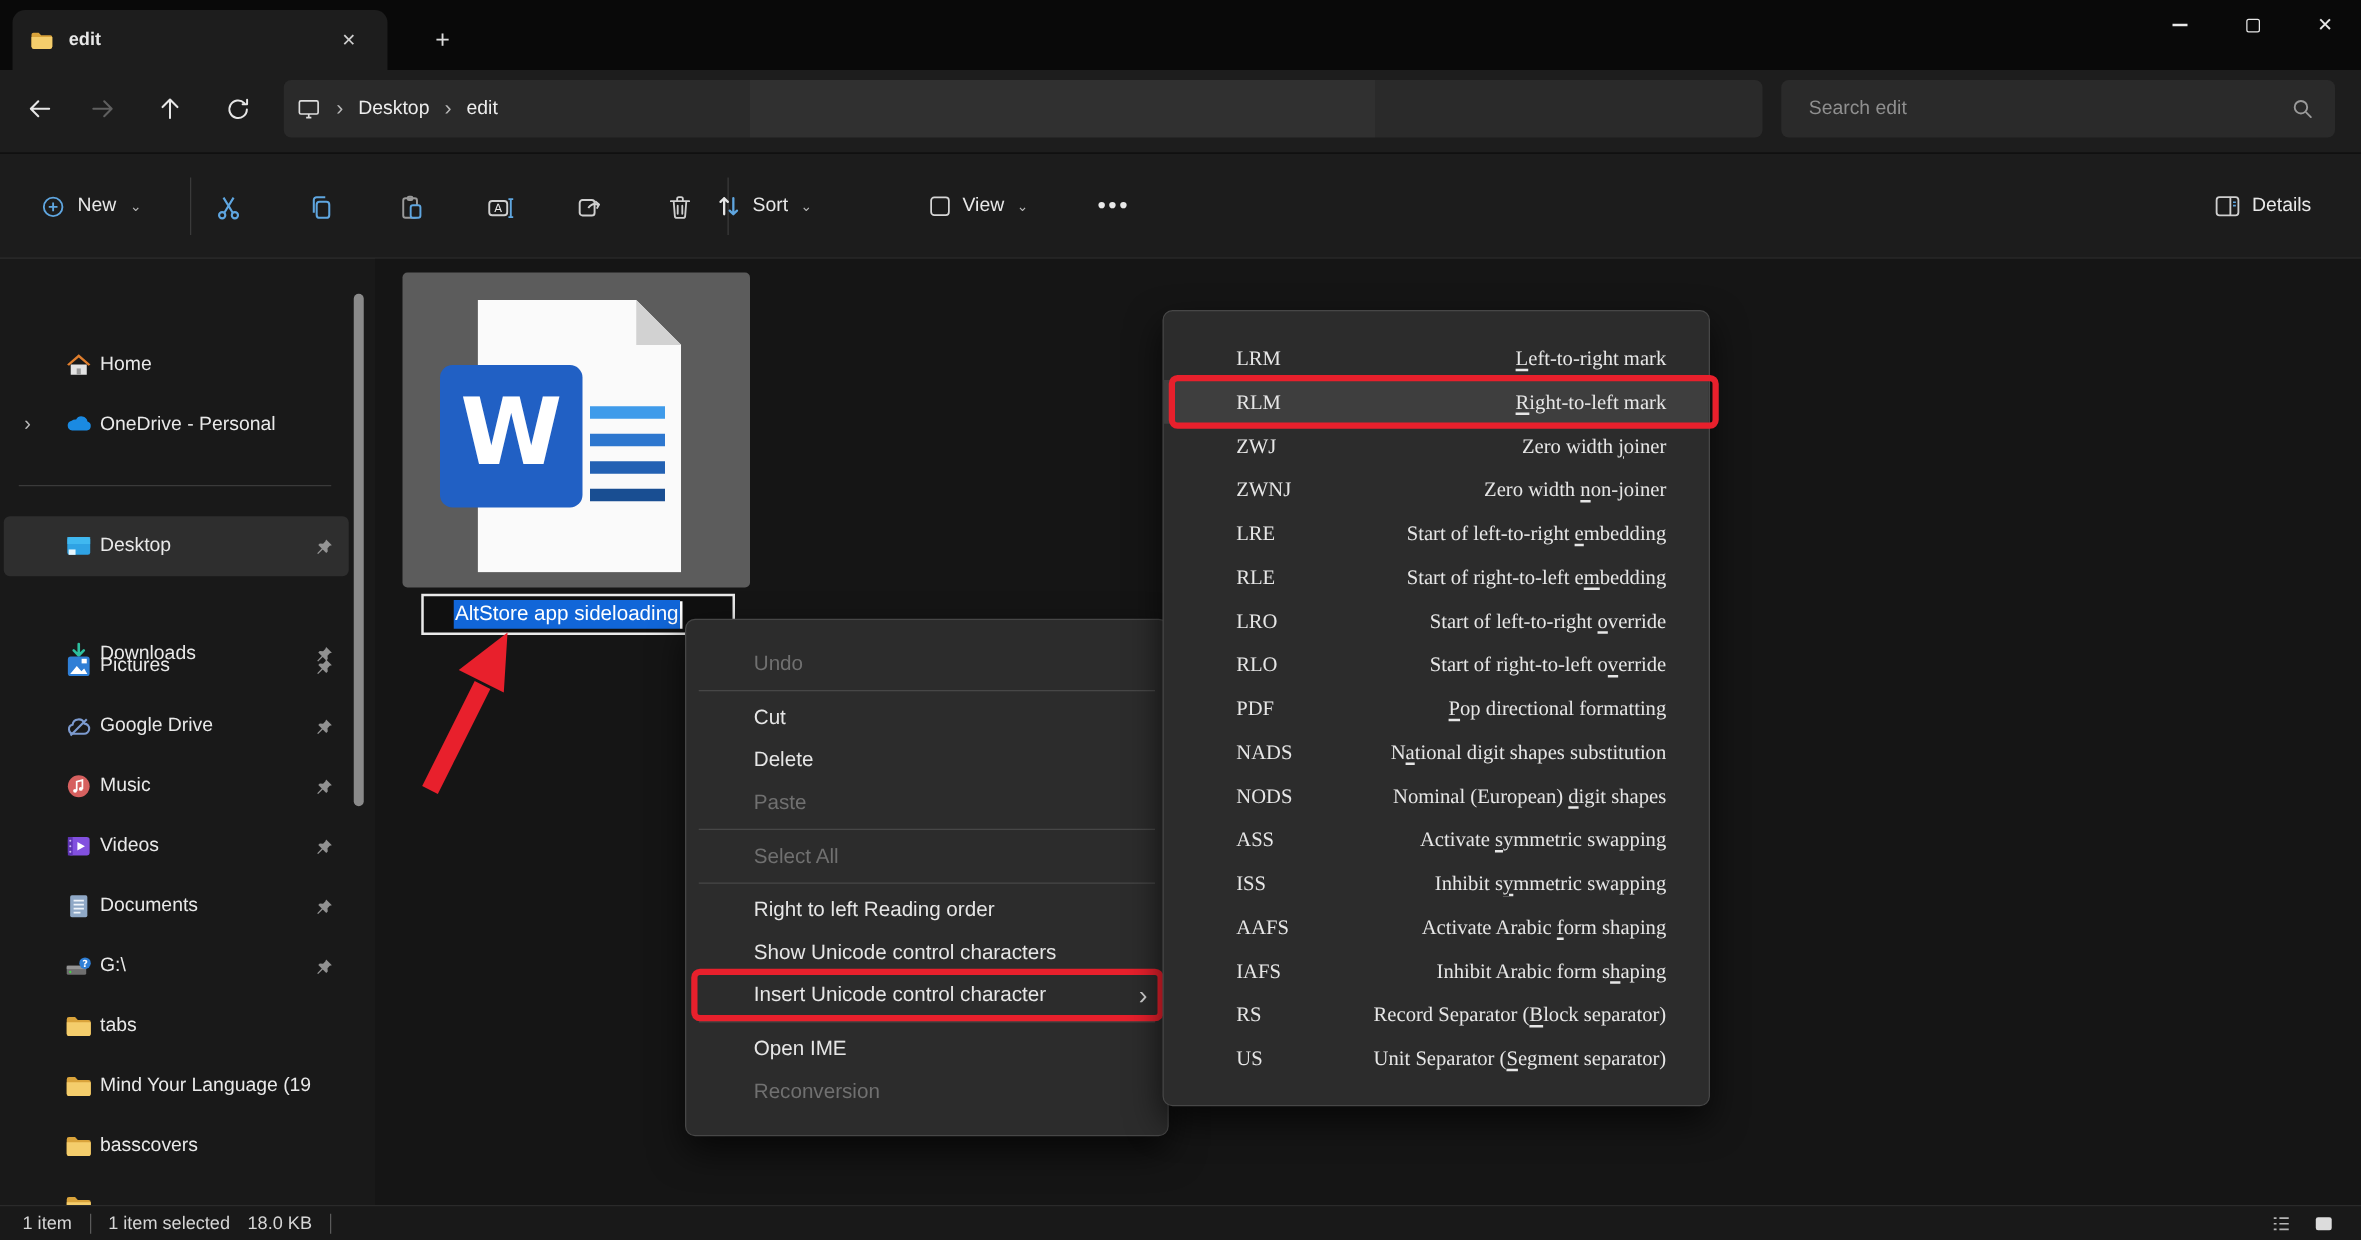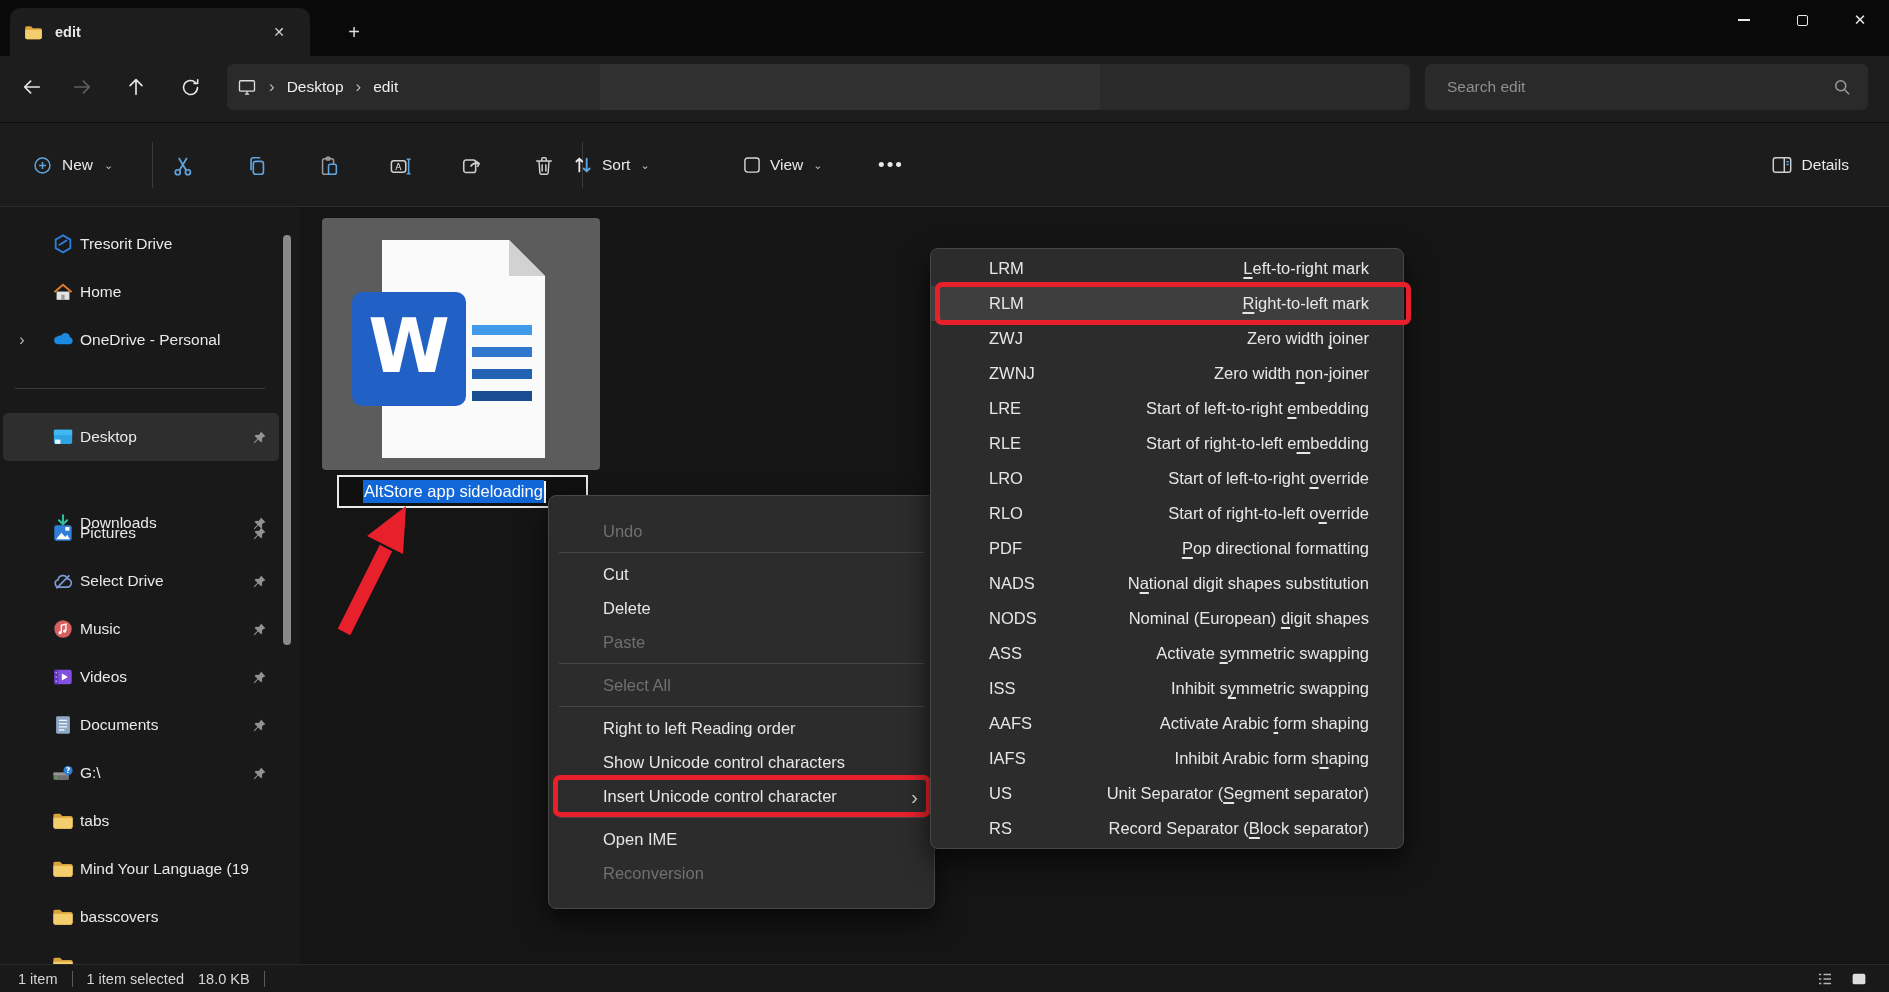--- a/index.html
+++ b/index.html
@@ -89,21 +89,21 @@
           box-shadow:0 12px 28px rgba(0,0,0,.65); padding:18px 0; }
   .menu1 { left:548px; top:495px; width:387px; z-index:40; }
   .menu-item { height:34px; display:flex; align-items:center; padding:0 24px 0 54px;
                font-size:16.5px; color:#e6e6e6; position:relative; }
   .menu-item.disabled { color:#707070; }
   .menu-item .sub-arrow { position:absolute; right:16px; font-size:21px; color:#d0d0d0; line-height:1; }
   .menu-divider { height:1px; background:#474747; margin:4px 10px; }
   .menu-item.redbox::after { content:""; position:absolute; inset:-4px 3px -4px 4px;
                border:5px solid #e8202c; border-radius:7px; pointer-events:none; }
 
-  .menu2 { left:930px; top:248px; width:474px; z-index:45; padding:2px 0; }
+  .menu2 { left:930px; top:248px; width:438px; z-index:45; padding:20px 0;font-family:Liberation Serif, serif; }
   .sm-item { height:35px; display:flex; align-items:center; justify-content:space-between;
              padding:0 34px 0 58px; font-size:16.5px; color:#e6e6e6; position:relative; }
   .sm-item.hl { background:#3e3e3e; }
   .sm-item.redbox::after { content:""; position:absolute; inset:-4px -8px -4px 4px;
              border:5px solid #e8202c; border-radius:7px; pointer-events:none; }
   .sm-item u { text-underline-offset:3px; text-decoration-thickness:1.5px; }
 
   
   .statusbar { left:0; top:964px; width:1889px; height:28px; background:#191919; border-top:1px solid #2a2a2a;
                display:flex; align-items:center; font-size:14.5px; color:#d6d6d6; z-index:30; }
@@ -256,29 +256,20 @@
 <div class="abs detailsbtn">
   <svg viewBox="0 0 24 24" width="22" height="22" fill="none">
       <rect x="2.5" y="4" width="19" height="16" rx="2.5" stroke="#cfcfcf" stroke-width="1.6"></rect>
       <path d="M14.5 4v16" stroke="#cfcfcf" stroke-width="1.6"></path>
       <path d="M16.8 8.5h2.5M16.8 11.5h2.5" stroke="#5fa6e0" stroke-width="1.5"></path>
     </svg>
   <span>Details</span>
 </div>
 
 <div class="abs sidebar" id="sidebar">
-    <div class="side-row" style="top: 13px;">
-      <span class="ico">
-        <svg viewBox="0 0 24 24" width="22" height="22">
-          <path d="M12 2.6l8 4.6v9.3l-8 4.6-8-4.6V7.2z" fill="none" stroke="#2f7bd9" stroke-width="2"></path>
-          <path d="M7.5 13.4l9-5.6" stroke="#2f7bd9" stroke-width="2"></path>
-        </svg>
-      </span>
-      <span class="lab">Tresorit Drive</span>
-    </div>
     <div class="side-row" style="top: 61px;">
       <span class="ico">
         <svg viewBox="0 0 24 24" width="22" height="22">
           <path d="M5 11.5h14v9H5z" fill="#e3e3e3"></path>
           <path d="M12 2.6l10.2 8.9-1.7 1.2L12 5.4l-8.5 7.3-1.7-1.2z" fill="#df7e2d"></path>
           <rect x="10.2" y="15" width="3.6" height="5.5" fill="#9a9a9a"></rect>
         </svg>
       </span>
       <span class="lab">Home</span>
     </div>
@@ -336,21 +327,21 @@
         </svg>
       </span>
     </div>
     <div class="side-row" style="top: 350px;">
       <span class="ico">
         <svg viewBox="0 0 24 24" width="22" height="22" fill="none" stroke="#7d9bd0" stroke-width="1.8">
           <path d="M7.4 18.6a4 4 0 0 1-.8-7.9 5.3 5.3 0 0 1 10.3-1 4.4 4.4 0 0 1-.5 8.9z"></path>
           <path d="M4.8 20L19 5.8"></path>
         </svg>
       </span>
-      <span class="lab">Select Drive</span>
+      <span class="lab">Google Drive</span>
       <span class="pin">
         <svg viewBox="0 0 24 24" width="15" height="15">
           <path d="M14.2 2.4l7.4 7.4-2.7.9-2.9 2.9.3 4.2-1.9 1.9-4.5-4.5L4 21.2l-1.2-1.2 5.9-5.9L4.2 9.6l1.9-1.9 4.2.3 2.9-2.9z" fill="#a6a6a6"></path>
         </svg>
       </span>
     </div>
     <div class="side-row" style="top: 398px;">
       <span class="ico">
         <svg viewBox="0 0 24 24" width="22" height="22">
           <circle cx="12" cy="12" r="9.5" fill="#d6605f"></circle>
@@ -568,26 +559,26 @@
     </div>
     <div class="sm-item">
       <span>AAFS</span>
       <span>Activate Arabic <u>f</u>orm shaping</span>
     </div>
     <div class="sm-item">
       <span>IAFS</span>
       <span>Inhibit Arabic form s<u>h</u>aping</span>
     </div>
     <div class="sm-item">
+      <span>RS</span>
+      <span>Record Separator (<u>B</u>lock separator)</span>
+    </div>
+    <div class="sm-item">
       <span>US</span>
       <span>Unit Separator (<u>S</u>egment separator)</span>
-    </div>
-    <div class="sm-item">
-      <span>RS</span>
-      <span>Record Separator (<u>B</u>lock separator)</span>
     </div>
   </div>
 
 <div class="abs statusbar">
   <span style="margin-left:18px">1 item</span>
   <span class="sdiv"></span>
   <span>1 item selected</span>
   <span style="margin-left:14px">18.0 KB</span>
   <span class="sdiv"></span>
   <div class="sb-icons">

